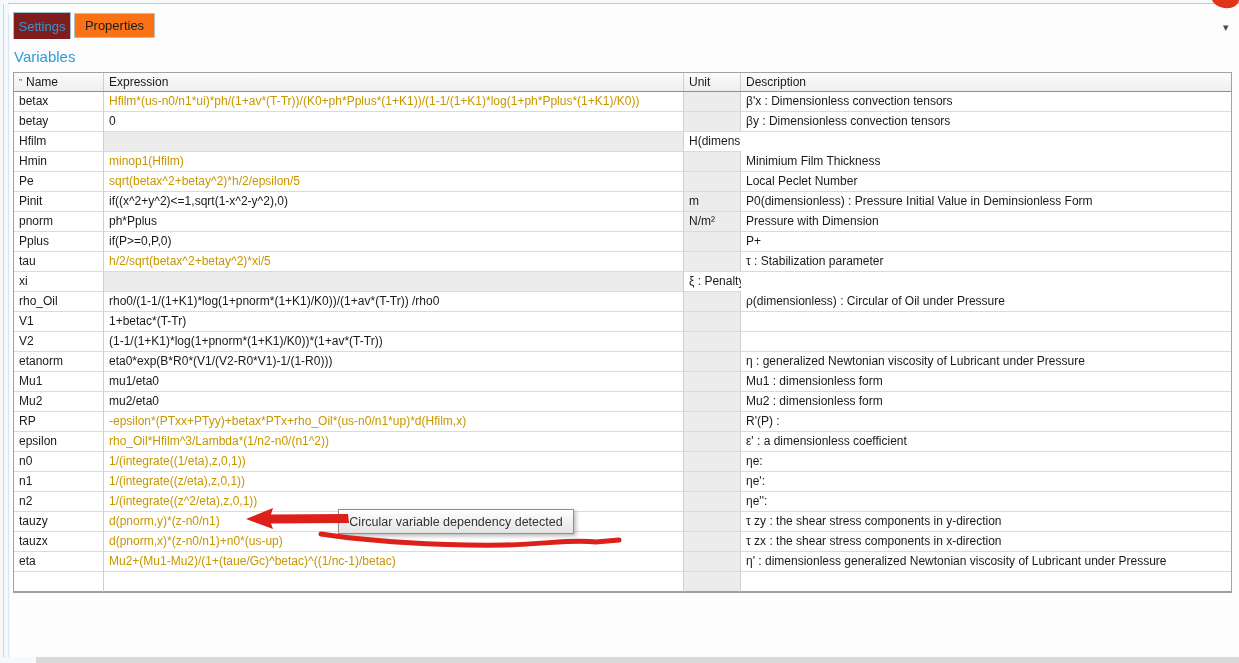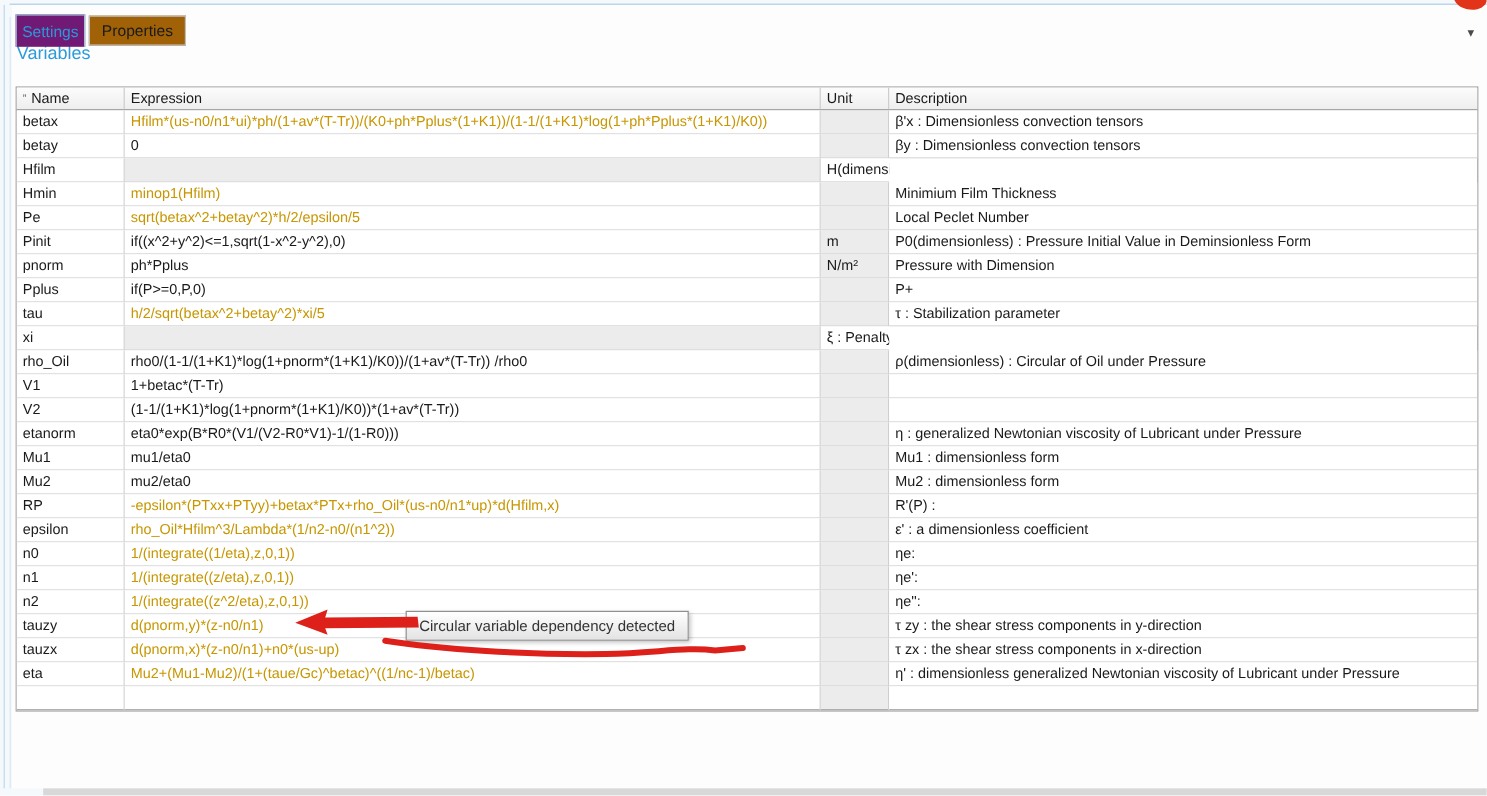--- a/index.html
+++ b/index.html
@@ -12,30 +12,30 @@
   }
   .panel-bg { position:absolute; left:10px; top:4px; right:0; bottom:6px; background:#fdfdfe; }
   .top-line { position:absolute; left:8px; top:3px; right:0; height:1px; background:#a9cfe5; }
   .left-line1 { position:absolute; left:3px; top:4px; bottom:6px; width:1px; background:#bcd9ec; }
   .left-line2 { position:absolute; left:8px; top:14px; bottom:6px; width:1px; background:#d7e8f2; }
 
   
   .tab { position:absolute; font-size:13px; display:flex; align-items:center; justify-content:center; cursor:default; }
   .tab-settings {
     left:13px; top:12px; width:58px; height:27px;
-    background:#701a75; border:1px solid #9ebfd4; border-bottom:none;
+    background:#7f1d1d; border:1px solid #9ebfd4; border-bottom:none;
     color:#2b98d8; z-index:2;
   }
   .tab-properties {
     left:74px; top:13px; width:81px; height:25px;
-    background:#a16207; border:1px solid #bdbdbd;
+    background:#f97316; border:1px solid #bdbdbd;
     color:#1a1a1a;
   }
 
-  .section-title { position:absolute; left:14px; top:36px; font-size:15px; color:#2e9bd9; }
+  .section-title { position:absolute; left:14px; top:48px; font-size:15px; color:#2e9bd9; }
 
   
   .vtable { position:absolute; left:13px; top:72px; width:1219px; border:1px solid #a2a2a2; background:#fff; }
   .thead {
     display:grid; grid-template-columns:90px 580px 57px 1fr;
     height:19px;
     background:linear-gradient(#fcfcfc,#eeeeee);
     border-bottom:1px solid #8f8f8f;
   }
   .hcell {

